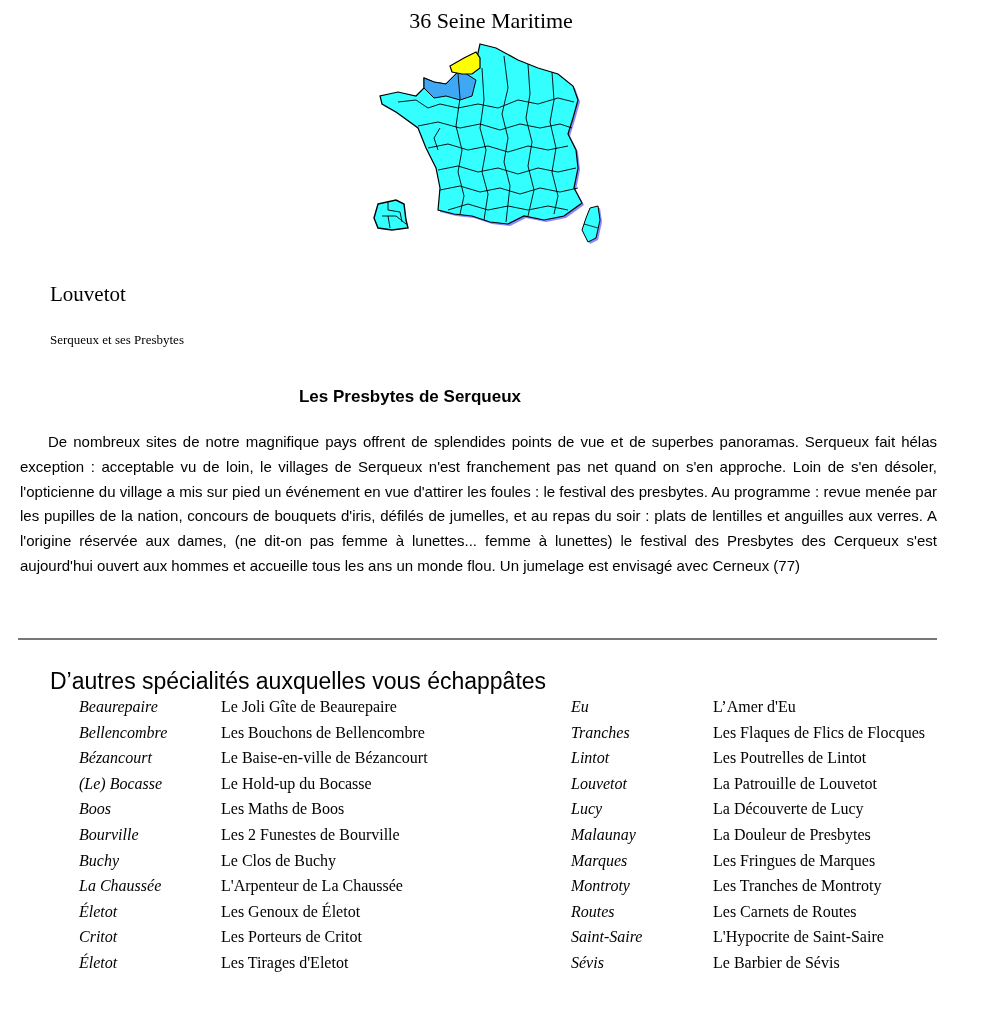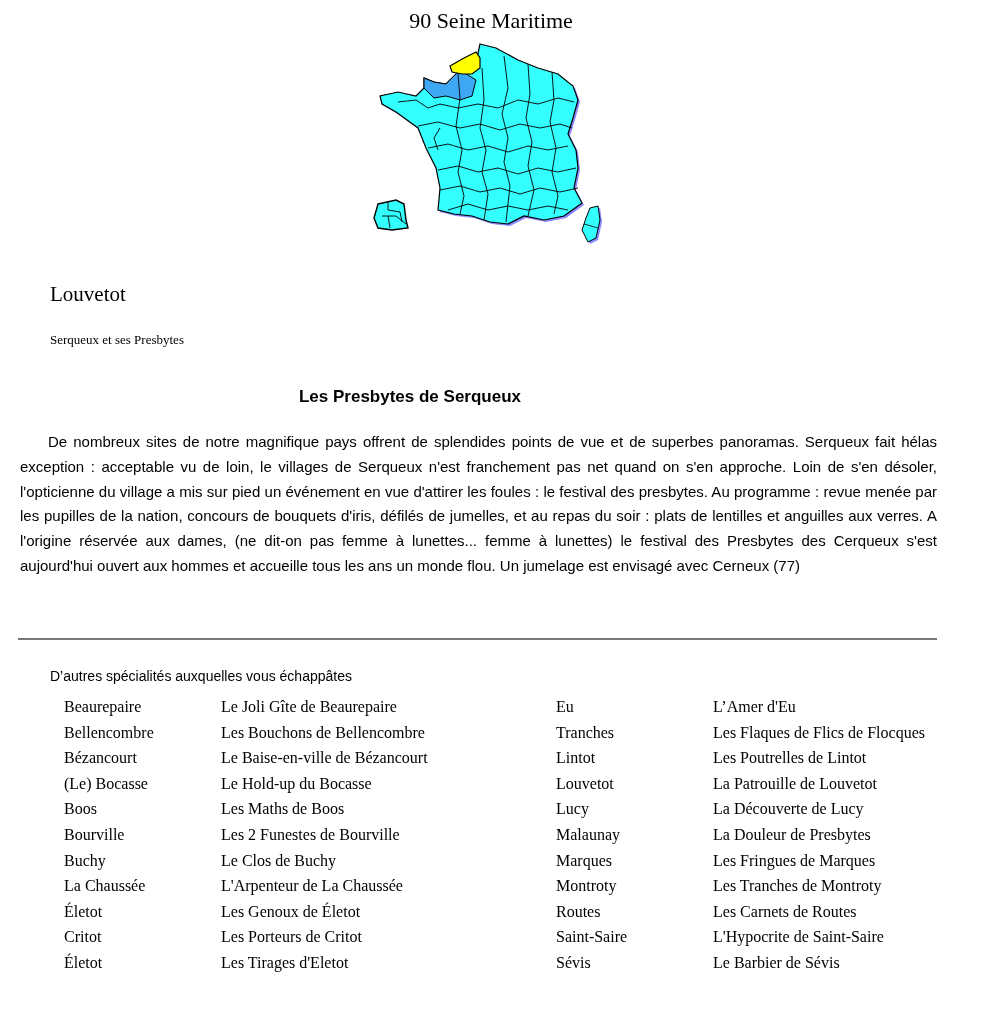--- a/index.html
+++ b/index.html
@@ -33,38 +33,38 @@
     position: absolute; left: 20px; top: 430px; width: 917px;
     font-family: "Liberation Sans", sans-serif; font-size: 15px;
     line-height: 24.8px; text-align: justify; text-indent: 28px;
     margin: 0;
   }
   .rule {
     position: absolute; left: 18px; top: 638px; width: 919px; height: 0;
     border-top: 2px solid #777;
   }
   .others-heading {
-    position: absolute; left: 50px; top: 668px; font-size: 14px;
+    position: absolute; left: 50px; top: 668px; font-size: 23px;
     font-family: "Liberation Sans", sans-serif;
   }
   .list {
     position: absolute; top: 694px;
     font-family: "Liberation Serif", serif; font-size: 16px;
   }
   .list.left { left: 63px; }
   .list.right { left: 555px; }
   .row { height: 25.6px; line-height: 25.6px; white-space: nowrap; position: relative; }
-  .row .town { position: absolute; left: 1px; }
+  .row .town { position: absolute; left: 16px; font-style: italic; }
   .list.left .row .spec { position: absolute; left: 158px; }
   .list.right .row .spec { position: absolute; left: 158px; }
 </style>
 </head>
 <body>
 
-<div class="title">90  Seine Maritime</div>
+<div class="title">36  Seine Maritime</div>
 
 <svg class="map" viewBox="0 0 250 212" xmlns="http://www.w3.org/2000/svg">
 
   <path d="M112 6 L128 10 L150 22 L170 30 L190 36 L205 48 L210 62 L205 80 L200 96 L208 112 L210 130 L206 150 L214 165 L196 178 L176 182 L156 178 L140 186 L122 184 L104 178 L86 176 L70 172 L72 150 L68 130 L58 110 L50 90 L28 74 L14 66 L12 58 L30 54 L48 58 L56 50 L56 40 L66 44 L78 46 L92 32 L108 24 Z" fill="#8888ff" transform="translate(2,2)"></path>
 
   <path d="M112 6 L128 10 L150 22 L170 30 L190 36 L205 48 L210 62 L205 80 L200 96 L208 112 L210 130 L206 150 L214 165 L196 178 L176 182 L156 178 L140 186 L122 184 L104 178 L86 176 L70 172 L72 150 L68 130 L58 110 L50 90 L28 74 L14 66 L12 58 L30 54 L48 58 L56 50 L56 40 L66 44 L78 46 L92 32 L108 24 Z" fill="#33ffff" stroke="#000" stroke-width="1.2"></path>
 
   <path d="M56 40 L66 44 L78 46 L92 32 L108 42 L104 58 L92 62 L78 58 L66 60 L56 50 Z" fill="#3fa8f5" stroke="#000" stroke-width="1"></path>
 
   <path d="M82 28 L96 20 L108 14 L112 20 L112 30 L104 36 L94 36 L84 34 Z" fill="#ffff00" stroke="#000" stroke-width="1.2"></path>

